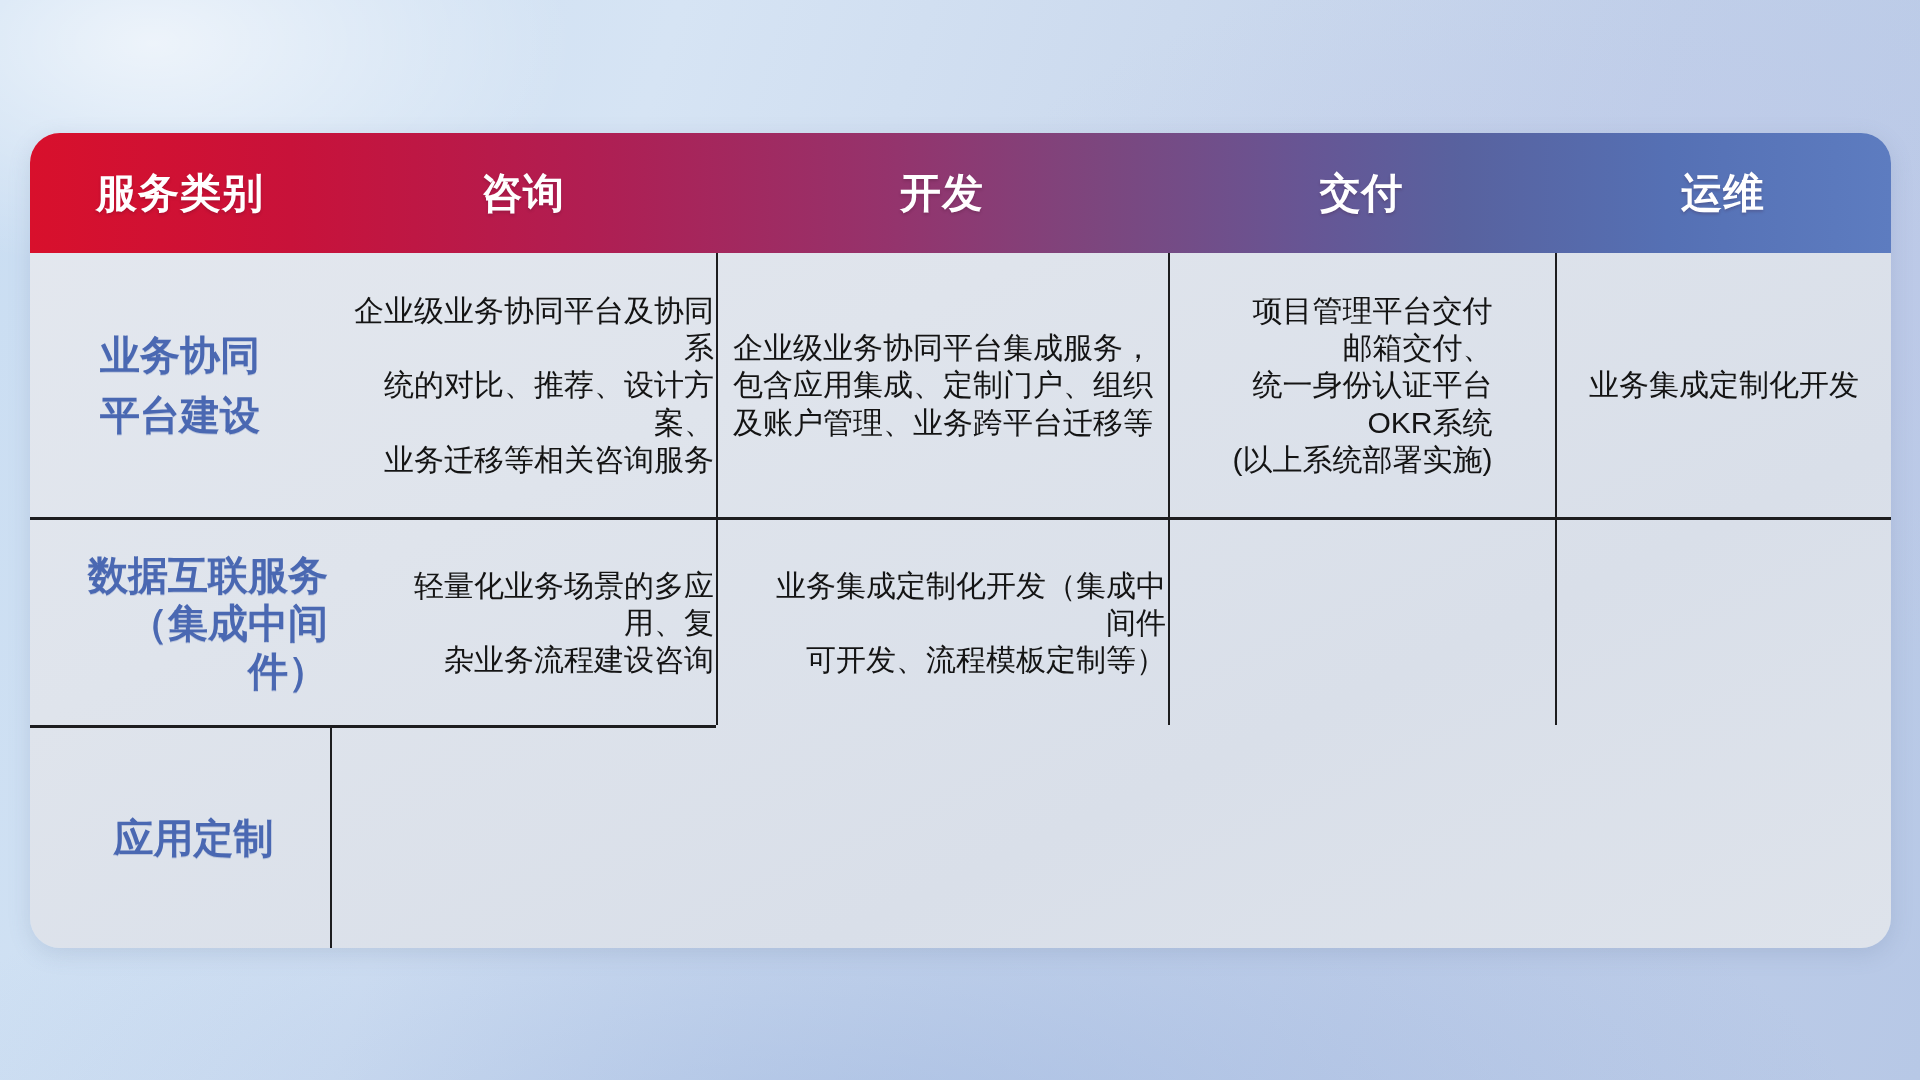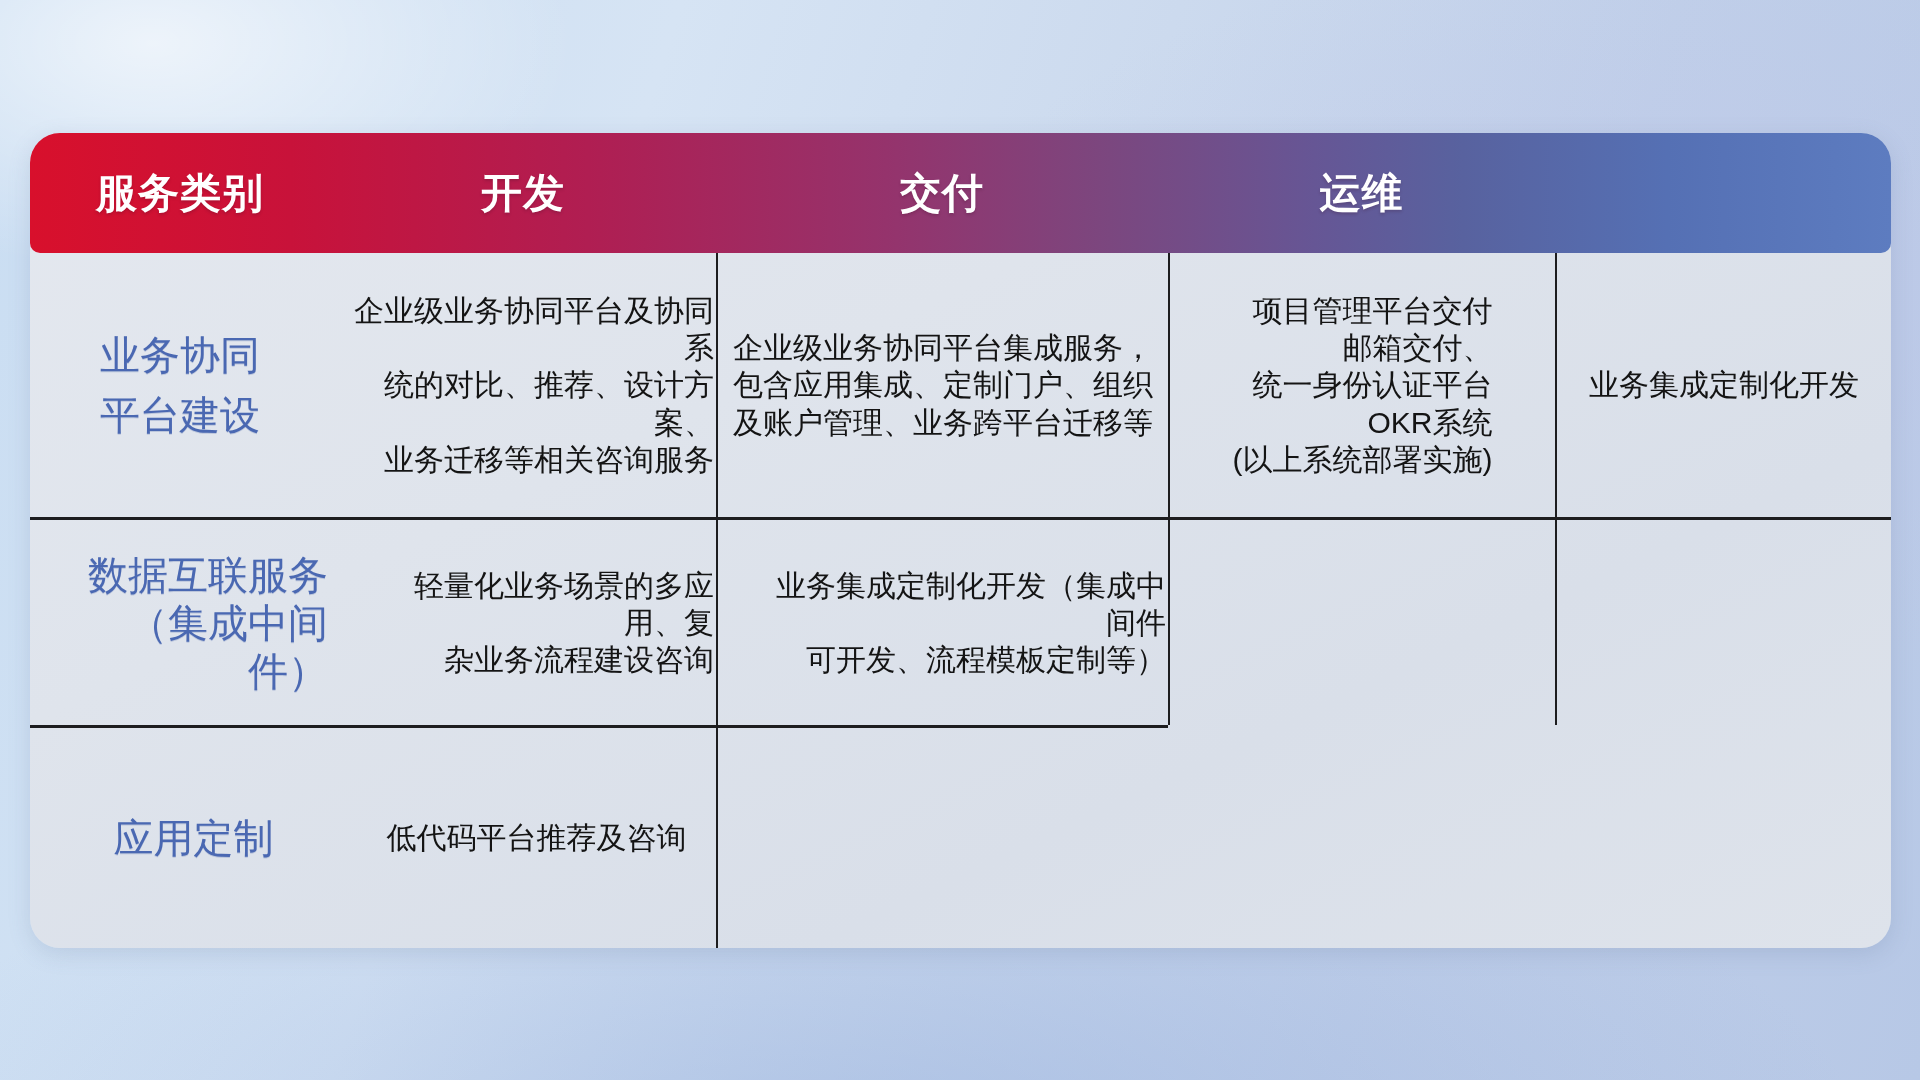--- a/index.html
+++ b/index.html
@@ -36,21 +36,20 @@
 
   .thead {
     grid-column: 1 / -1;
     grid-row: 1;
     display: grid;
     grid-template-columns: 300px 386px 452px 387px 336px;
     background: linear-gradient(90deg,
       #d8102c 0%, #c8123a 14%, #b01e52 30%,
       #95336c 46%, #7b477f 58%, #665695 69%,
       #58629f 77%, #5570b4 88%, #5d7cc0 100%);
-    border-radius: 10px;
   }
   .th {
     display: flex;
     align-items: center;
     justify-content: center;
     color: #ffffff;
     font-weight: 700;
     font-size: 41px;
     letter-spacing: 1px;
     text-shadow: 0 2px 3px rgba(60,20,40,0.22);
@@ -67,35 +66,36 @@
     color: #141414;
     padding: 4px 2px;
   }
   
   .cell.c3, .cell.c4, .cell.c5 { border-left: 2px solid #1d1d1f; }
   
   .cell.r2, .cell.r3 { border-top: 3px solid #1d1d1f; padding-left: 29px; }
 
   .cat {
     color: #4a68b2;
-    font-weight: 400;
+    font-weight: 700;
     font-size: 40px;
     line-height: 1.2;
     text-shadow: 0 1px 0 rgba(120,140,190,0.35);
   }
   .cat.loose { line-height: 1.5; }
 </style>
 </head>
 <body>
 
 <div class="canvas">
   <div class="table">
 
     <div class="thead">
       <div class="th">服务类别</div>
+      <div class="th">咨询</div>
       <div class="th">开发</div>
       <div class="th">交付</div>
       <div class="th">运维</div>
     </div>
 
     <div class="cell r1 c1 cat loose">业务协同
 平台建设</div>
     <div class="cell r1 c2">企业级业务协同平台及协同系
 统的对比、推荐、设计方案、
 业务迁移等相关咨询服务</div>
@@ -112,17 +112,16 @@
     <div class="cell r2 c1 cat">数据互联服务
 （集成中间件）</div>
     <div class="cell r2 c2">轻量化业务场景的多应用、复
 杂业务流程建设咨询</div>
     <div class="cell r2 c3">业务集成定制化开发（集成中间件
 可开发、流程模板定制等）</div>
     <div class="cell r2 c4"></div>
     <div class="cell r2 c5"></div>
 
     <div class="cell r3 c1 cat">应用定制</div>
-    <div class="cell r3 c2">低代码平台推荐及咨询</div>
     <div class="cell r3 c5"></div>
 
   </div>
 </div>
 
 </body></html>

